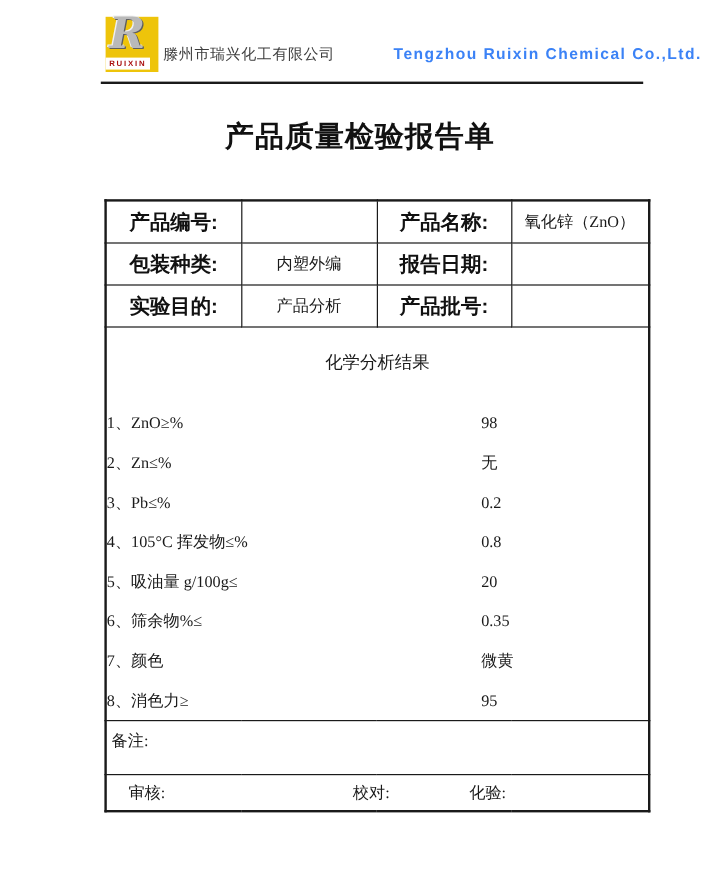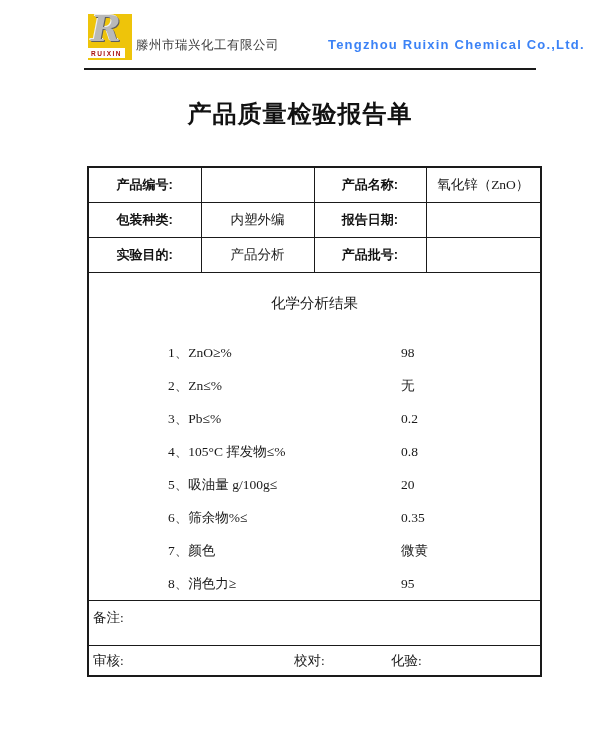--- a/index.html
+++ b/index.html
@@ -105,21 +105,21 @@
   .info-table { border: 2px solid #1a1a1a; }
   .info-table td {
     padding: 0;
     font-size: 14px;
     vertical-align: middle;
   }
   .row-info td { height: 34px; text-align: center; }
   td.lbl {
     font-family: "Liberation Sans", sans-serif;
     font-weight: bold;
-    font-size: 13px;
+    font-size: 17px;
     color: #111111;
   }
   td.val {
     font-family: "Liberation Serif", "DejaVu Serif", serif;
     font-size: 13.5px;
     color: #1a1a1a;
   }
 
   
   td.analysis-cell { height: 326px; vertical-align: top; }
@@ -129,21 +129,20 @@
     line-height: 20px;
     text-align: center;
     font-size: 14.5px;
     color: #1a1a1a;
   }
   .analysis-items { margin-top: 23px; }
   .analysis-item {
     position: relative;
     height: 33px;
     line-height: 33px;
-    padding-left: 79px;
     font-size: 13.5px;
     color: #1a1a1a;
     white-space: nowrap;
   }
   .item-value {
     position: absolute;
     left: 312px; top: 0;
     width: 64px;
     text-align: left;
   }
@@ -159,21 +158,21 @@
   
   td.signoff-cell { height: 29px; position: relative; }
   .signoff-cell span {
     position: absolute;
     top: 0;
     height: 29px;
     line-height: 29px;
     font-size: 13.5px;
     white-space: nowrap;
   }
-  .signoff-review   { left: 4px; }
+  .signoff-review   { left: 18px; }
   .signoff-proof    { left: 163px; margin-left: 42px; }
   .signoff-assay    { left: 302px; }
 </style>
 </head>
 <body>
 
 <div class="page">
 
   <div class="logo">
     <div class="logo-square">

